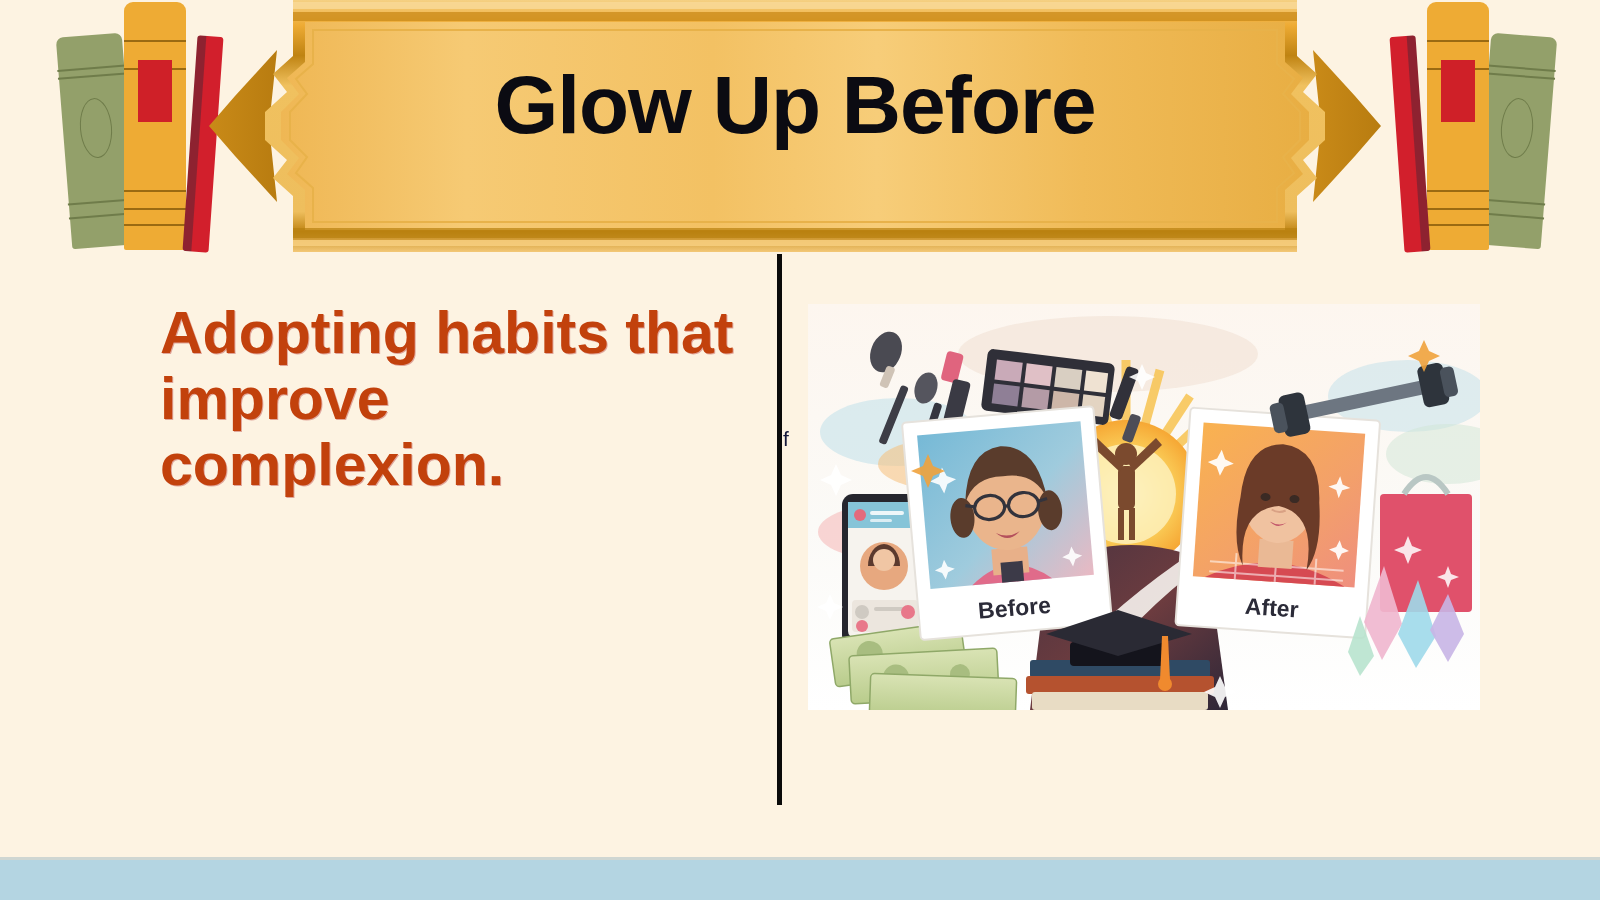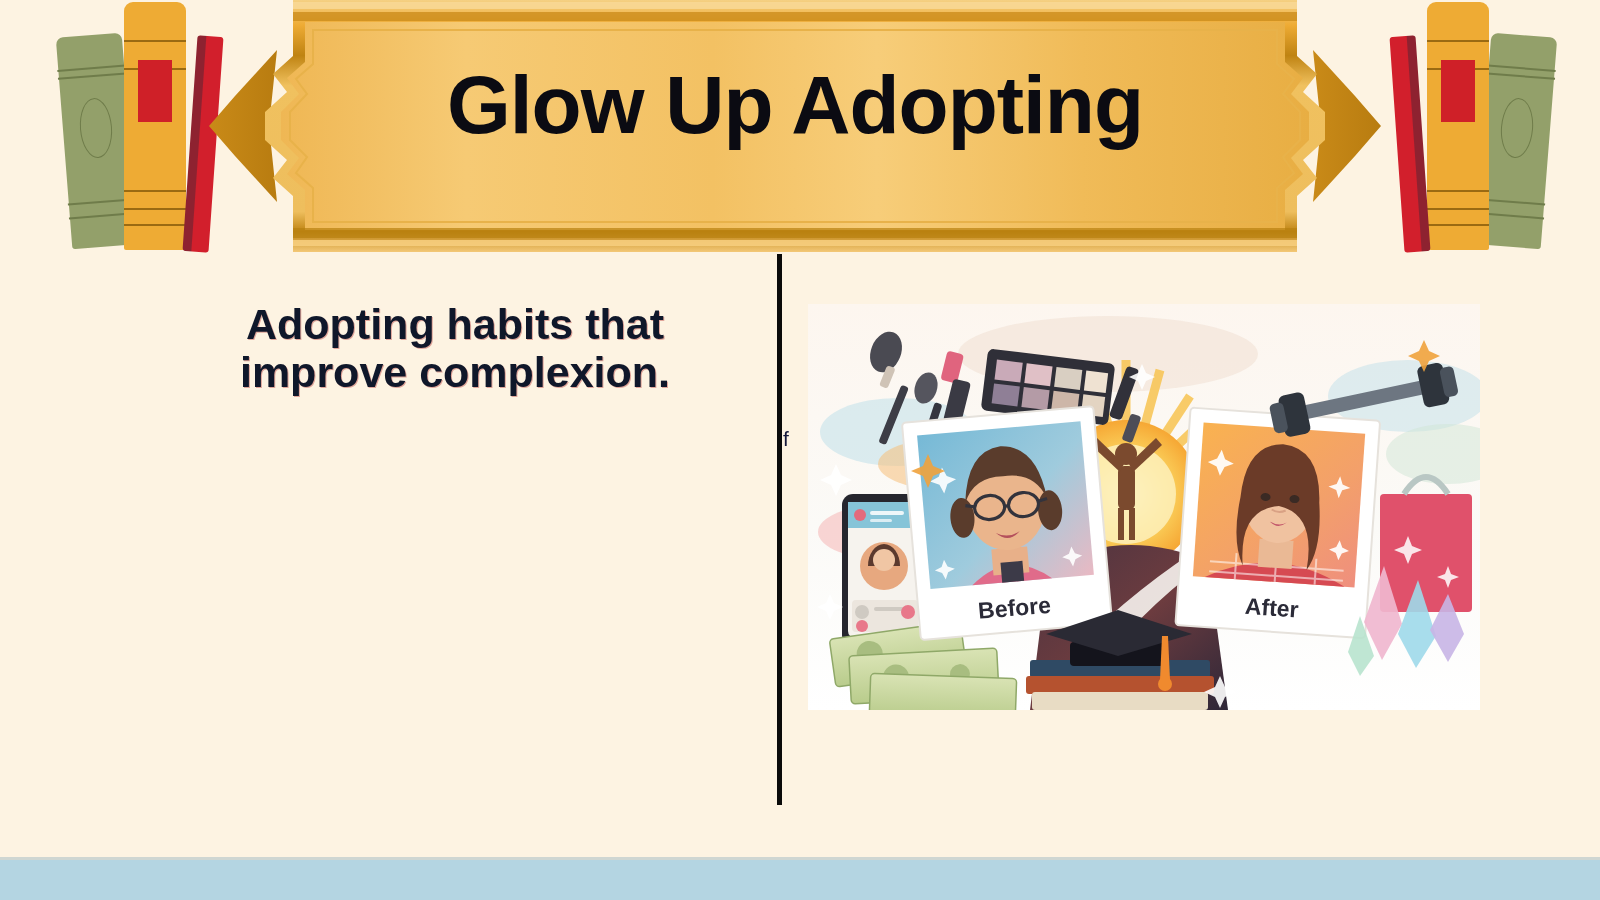--- a/index.html
+++ b/index.html
@@ -60,23 +60,23 @@
   .divider{position:absolute;left:777px;top:254px;width:5px;height:551px;background:#0a0a0a;}
   .stray-f{
     position:absolute;left:783px;top:427px;
     font-size:21px;color:#15183a;
     font-family:"Liberation Sans", sans-serif;
   }
 
   
   .body-text{
     position:absolute;left:160px;top:300px;width:590px;
-    text-align:center;
-    font-size:43px;line-height:1.12;font-weight:700;
-    color:#0f172a;
+    text-align:left;
+    font-size:59px;line-height:1.12;font-weight:700;
+    color:#c2410c;
     font-family:"Liberation Sans", sans-serif;
     text-shadow:1px 1px 0 rgba(170,20,20,.35);
   }
 
   
   .collage{
     position:absolute;left:808px;top:304px;width:672px;height:406px;
     background:#fdfcfa;overflow:hidden;
   }
   .collage svg{display:block;width:100%;height:100%;}
@@ -169,21 +169,21 @@
       <path d="M108 30 H1072
                L1072 64 L1089 79 L1078 94 L1095 112 L1095 140 L1078 157 L1089 173 L1072 188 L1072 222
                H108 V188 L91 173 L102 157 L85 140 L85 112 L102 94 L91 79 L108 64 Z" fill="none" stroke="#e8b24a" stroke-width="2"></path>
 
       <rect x="88" y="2" width="1004" height="7" fill="#f8d897" opacity=".85"></rect>
       <rect x="88" y="12" width="1004" height="9" fill="#c98a18" opacity=".75"></rect>
 
       <rect x="88" y="228" width="1004" height="10" fill="#b8800f" opacity=".7"></rect>
       <rect x="88" y="240" width="1004" height="6" fill="#f6cd7d" opacity=".9"></rect>
     </svg>
-    <div class="banner-title">Glow Up Adopting</div>
+    <div class="banner-title">Glow Up Before</div>
   </div>
 
   <div class="divider"></div>
   <div class="stray-f">f</div>
 
   <div class="body-text">Adopting habits that improve complexion.</div>
 
   <div class="collage">
     <svg viewBox="0 0 672 406" preserveAspectRatio="none">
       <defs>

